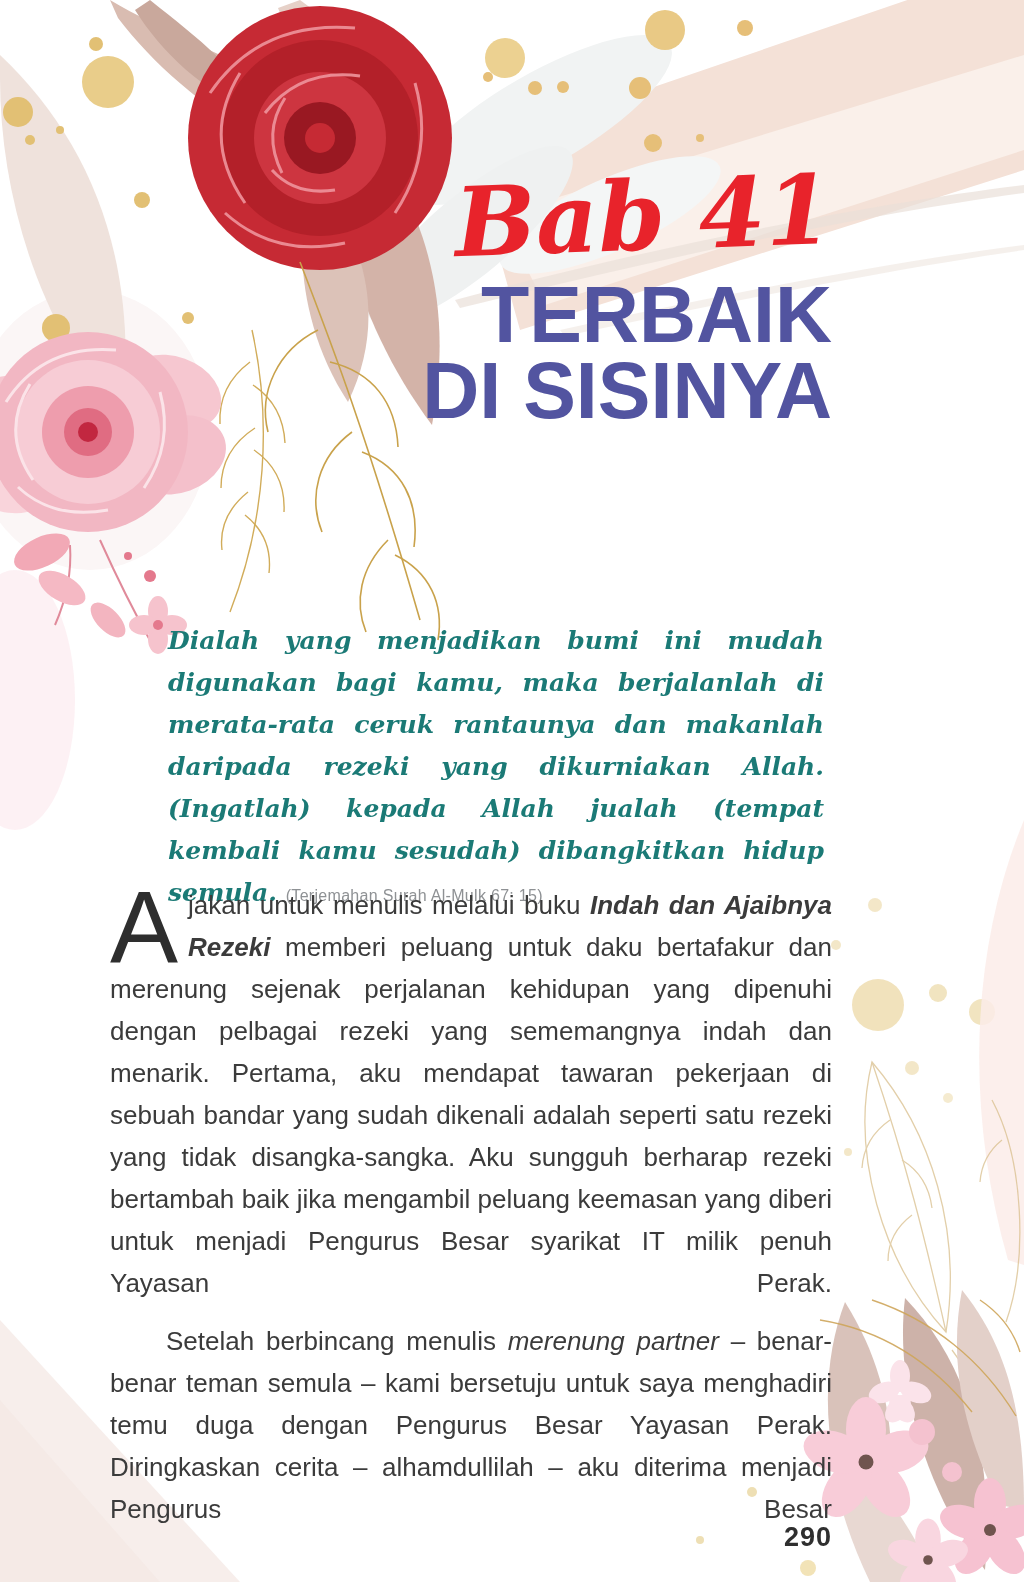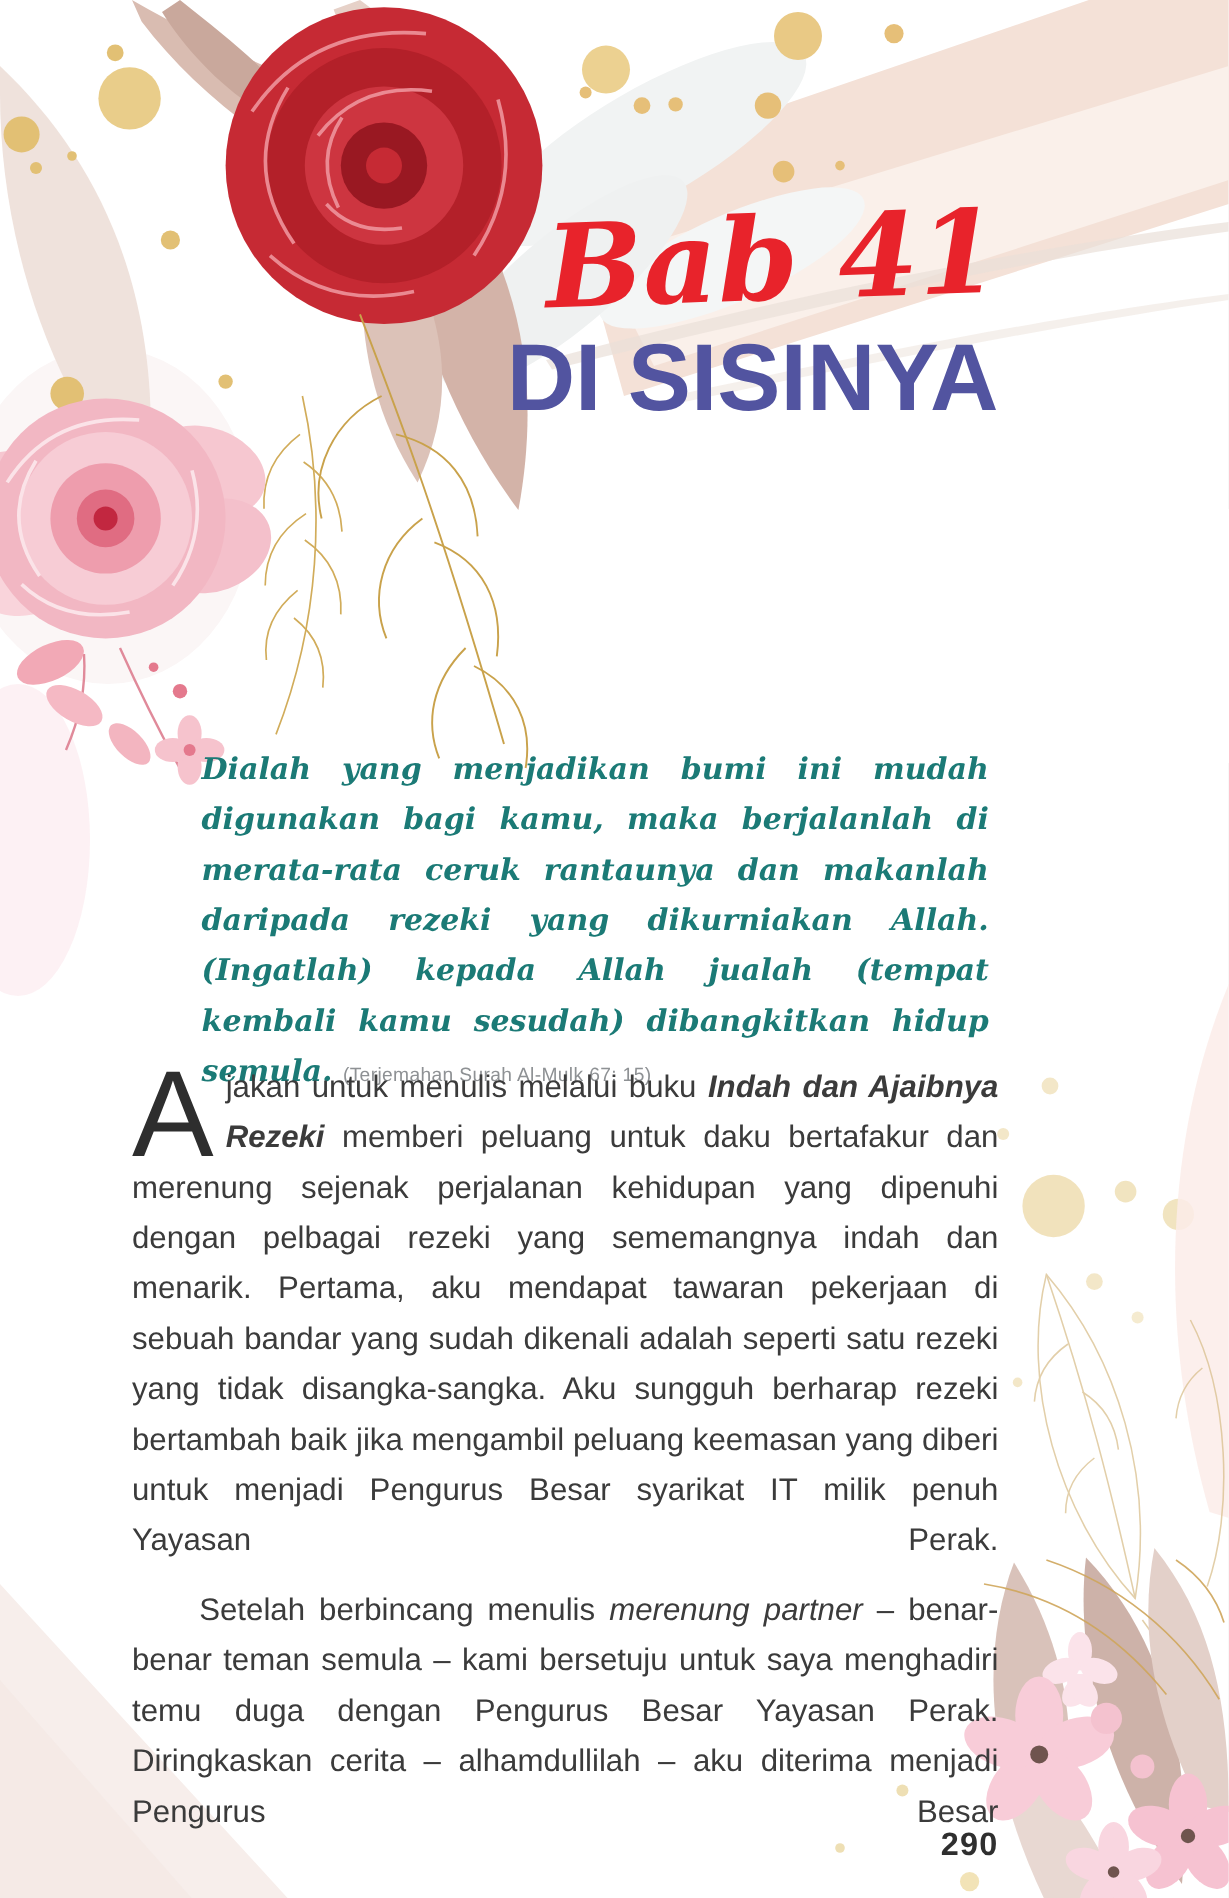--- a/index.html
+++ b/index.html
@@ -272,20 +272,21 @@
       <circle cx="952" cy="1472" r="10" fill="#f4c2cf"></circle>
       <circle cx="808" cy="1568" r="8" fill="#f2e3b7"></circle>
       <circle cx="752" cy="1492" r="5" fill="#eedfb4"></circle>
       <circle cx="700" cy="1540" r="4" fill="#eedfb4"></circle>
     </g>
   </svg>
 
   <div class="header">
     <div class="chapter">Bab 41</div>
     <div class="title">
+      <div>TERBAIK</div>
       <div>DI SISINYA</div>
     </div>
   </div>
 
   <div class="quote">
     <span>Dialah yang menjadikan bumi ini mudah digunakan bagi kamu, maka berjalanlah di merata-rata ceruk rantaunya dan makanlah daripada rezeki yang dikurniakan Allah. (Ingatlah) kepada Allah jualah (tempat kembali kamu sesudah) dibangkitkan hidup semula.</span>
     <span> </span>
     <span class="citation">(Terjemahan Surah Al-Mulk 67: 15)</span>
   </div>
 

